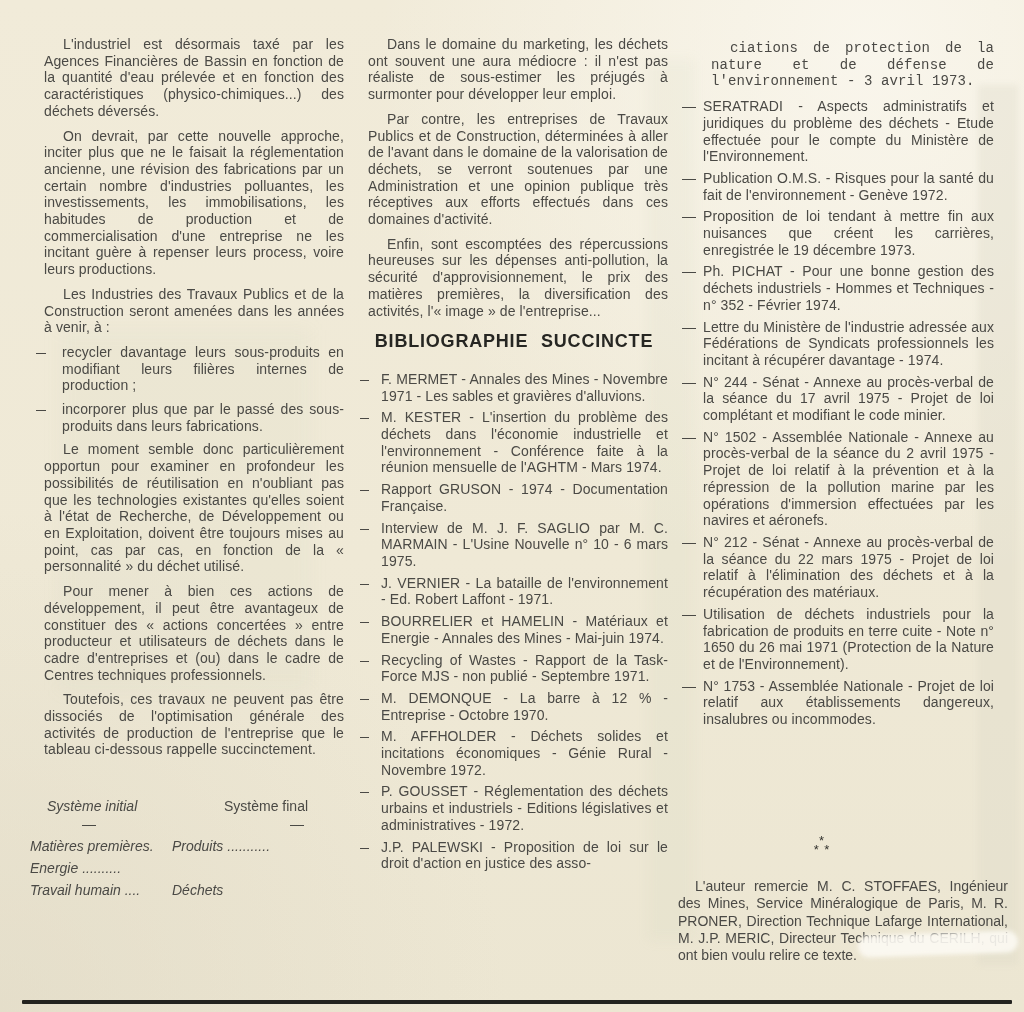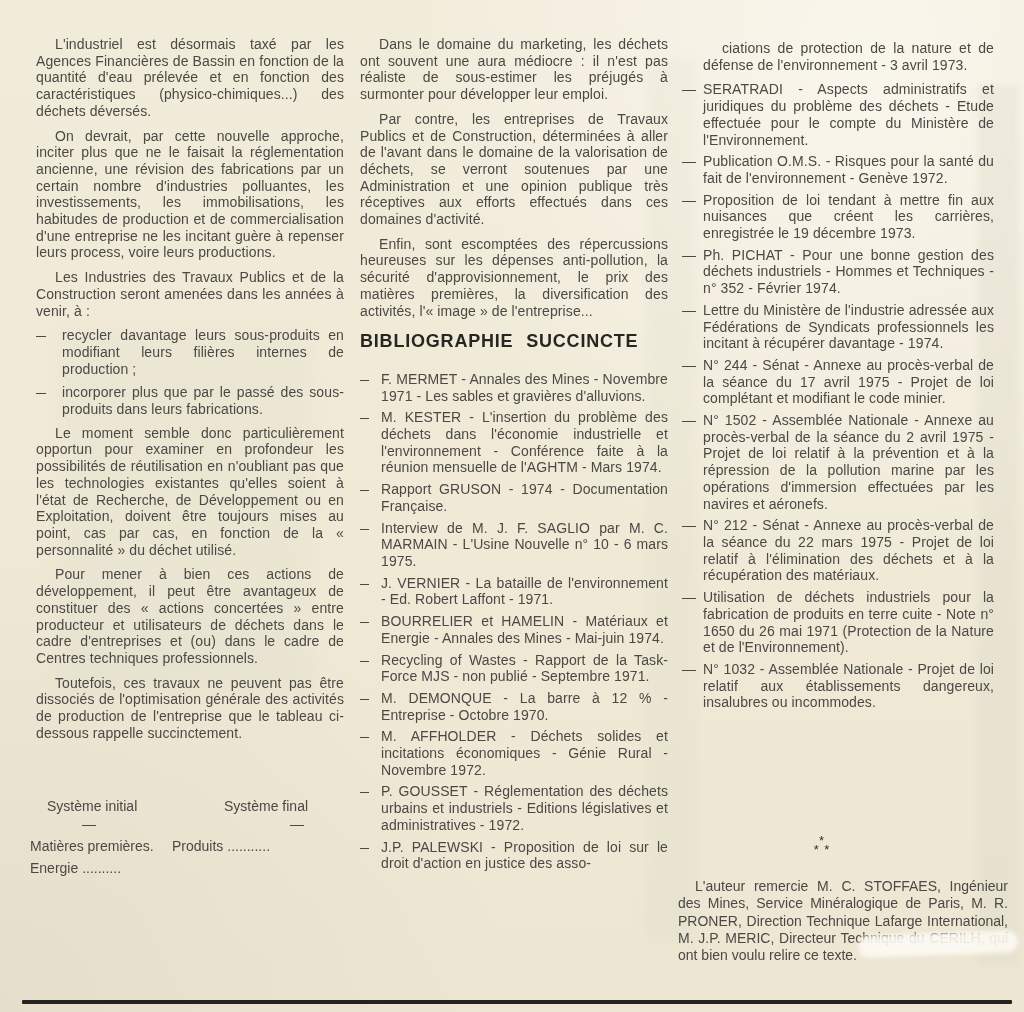--- a/index.html
+++ b/index.html
@@ -14,44 +14,44 @@
     font-family:"Liberation Sans", sans-serif;
     color:#4a4945;
   }
   .col{
     position:absolute;
     font-size:14px;
     line-height:16.7px;
     text-align:justify;
     letter-spacing:0.1px;
   }
-  .col p{margin:0 0 8px 0;text-indent:19px;}
+  .col p{margin:0 0 8px 8px;text-indent:19px;}
   
   .dash-item{position:relative;padding-left:26px;margin-bottom:7px;}
   .dash-item .marker{position:absolute;left:-4px;top:0;text-indent:0;}
   
   .entry{position:relative;padding-left:21px;margin-bottom:5px;}
   .entry .marker{position:absolute;left:-5px;top:0;}
   .col3 .entry .marker{left:0;}
-  .cont-para{padding-left:21px;margin:0 0 5px 0;text-indent:0;}
+  .cont-para{padding-left:21px;margin:0 0 5px 0;text-indent:0;font-family:Liberation Mono, monospace;}
   .biblio-heading{
     font-size:18px;font-weight:bold;color:#262622;
     letter-spacing:0.8px;word-spacing:7px;
-    text-align:left;text-indent:0;
+    text-align:center;text-indent:0;
     margin:14px 0 21px 0;
   }
   
   .io-table{position:absolute;left:30px;top:798px;width:306px;font-size:14px;line-height:16.7px;}
   .thead{display:flex;}
-  .th1{width:142px;flex:none;padding-left:17px;}
+  .th1{width:142px;flex:none;padding-left:17px;font-style:italic;}
   .th2{flex:1;padding-left:35px;}
   .tdash-row{display:flex;margin:1px 0 6px 0;}
   .tdash1{width:142px;flex:none;padding-left:52px;}
   .tdash2{flex:1;padding-left:66px;}
-  .trow{display:flex;margin-bottom:5px;}
+  .trow{display:flex;margin-bottom:5px;font-style:italic;}
   .tcell-l{width:142px;flex:none;}
   .tcell-r{flex:1;}
   .bottom-rule{
     position:absolute;left:22px;top:1000px;width:990px;height:4px;
     background:#23231f;border-radius:1px;
   }
   .asterism{
     position:absolute;left:682px;top:836px;width:280px;
     text-align:center;color:#33332f;font-size:13px;line-height:9px;
     letter-spacing:1px;
@@ -113,20 +113,24 @@
     <span class="tdash1">—</span>
     <span class="tdash2">—</span>
   </div>
   <div class="trow">
     <span class="tcell-l">Matières premières.</span>
     <span class="tcell-r">Produits ...........</span>
   </div>
   <div class="trow">
     <span class="tcell-l">Energie ..........</span>
   </div>
+  <div class="trow">
+    <span class="tcell-l">Travail humain ....</span>
+    <span class="tcell-r">Déchets</span>
+  </div>
 </div>
 
 <div class="col clip-flow" style="left:360px;top:36px;width:308px;height:960px;">
   <p>Dans le domaine du marketing, les déchets ont souvent une aura médiocre : il n'est pas réaliste de sous-estimer les préjugés à surmonter pour développer leur emploi.</p>
   <p>Par contre, les entreprises de Travaux Publics et de Construction, déterminées à aller de l'avant dans le domaine de la valorisation de déchets, se verront soutenues par une Administration et une opinion publique très réceptives aux efforts effectués dans ces domaines d'activité.</p>
   <p>Enfin, sont escomptées des répercussions heureuses sur les dépenses anti-pollution, la sécurité d'approvisionnement, le prix des matières premières, la diversification des activités, l'« image » de l'entreprise...</p>
 
   <div class="biblio-heading">BIBLIOGRAPHIE SUCCINCTE</div>
 
   <div>
@@ -212,21 +216,21 @@
     <div class="entry">
       <span class="marker">—</span>
       <span>N° 212 - Sénat - Annexe au procès-verbal de la séance du 22 mars 1975 - Projet de loi relatif à l'élimination des déchets et à la récupération des matériaux.</span>
     </div>
     <div class="entry">
       <span class="marker">—</span>
       <span>Utilisation de déchets industriels pour la fabrication de produits en terre cuite - Note n° 1650 du 26 mai 1971 (Protection de la Nature et de l'Environnement).</span>
     </div>
     <div class="entry">
       <span class="marker">—</span>
-      <span>N° 1032 - Assemblée Nationale - Projet de loi relatif aux établissements dangereux, insalubres ou incommodes.</span>
+      <span>N° 1753 - Assemblée Nationale - Projet de loi relatif aux établissements dangereux, insalubres ou incommodes.</span>
     </div>
   </div>
 </div>
 
 <div class="asterism">
   <div>*</div>
   <div>* *</div>
 </div>
 
 <div class="acknowledgment">

